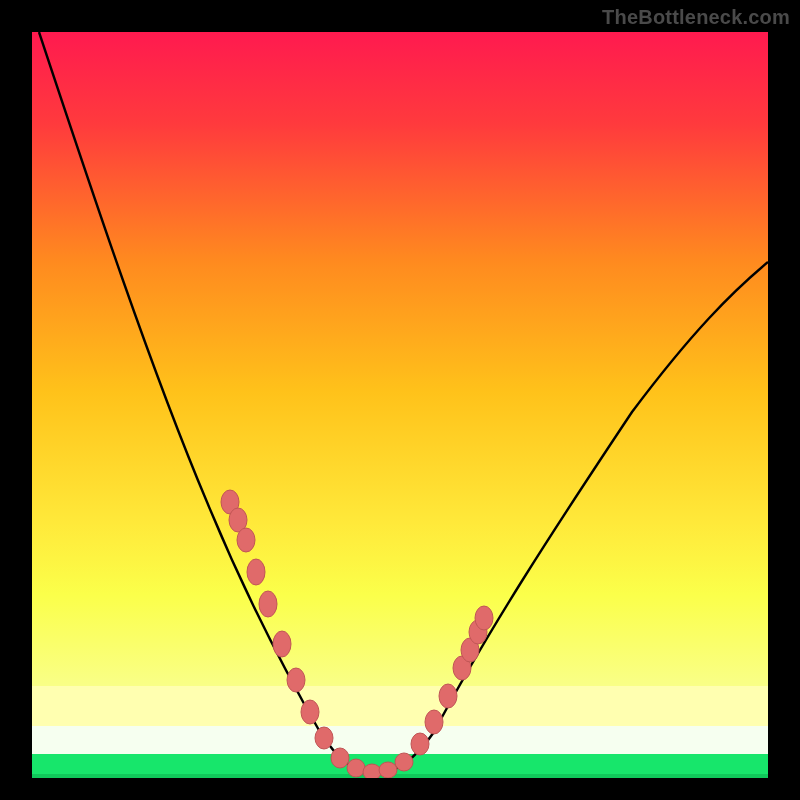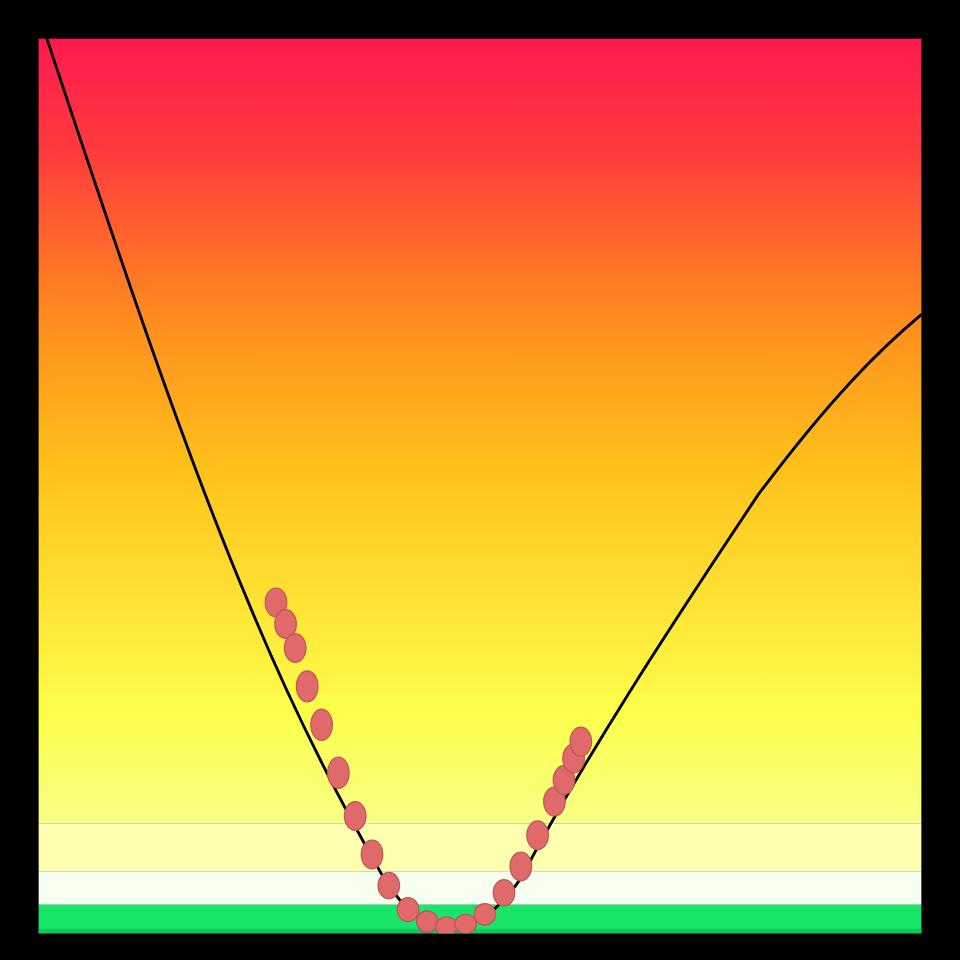--- a/index.html
+++ b/index.html
@@ -35,20 +35,21 @@
     font-weight: bold;
     letter-spacing: 0.2px;
     z-index: 5;
   }
 </style>
 </head>
 <body>
 
 <div class="frame">
 
+  <div class="watermark">TheBottleneck.com</div>
 
   <svg class="plot" viewBox="0 0 736 746" preserveAspectRatio="none">
     <defs>
       <linearGradient id="bg-grad" x1="0" y1="0" x2="0" y2="1">
         <stop offset="0%" stop-color="#ff1a4f"></stop>
         <stop offset="14%" stop-color="#ff3a3d"></stop>
         <stop offset="35%" stop-color="#ff8a1f"></stop>
         <stop offset="55%" stop-color="#ffc21a"></stop>
         <stop offset="75%" stop-color="#ffe93a"></stop>
         <stop offset="86%" stop-color="#fbff4a"></stop>

